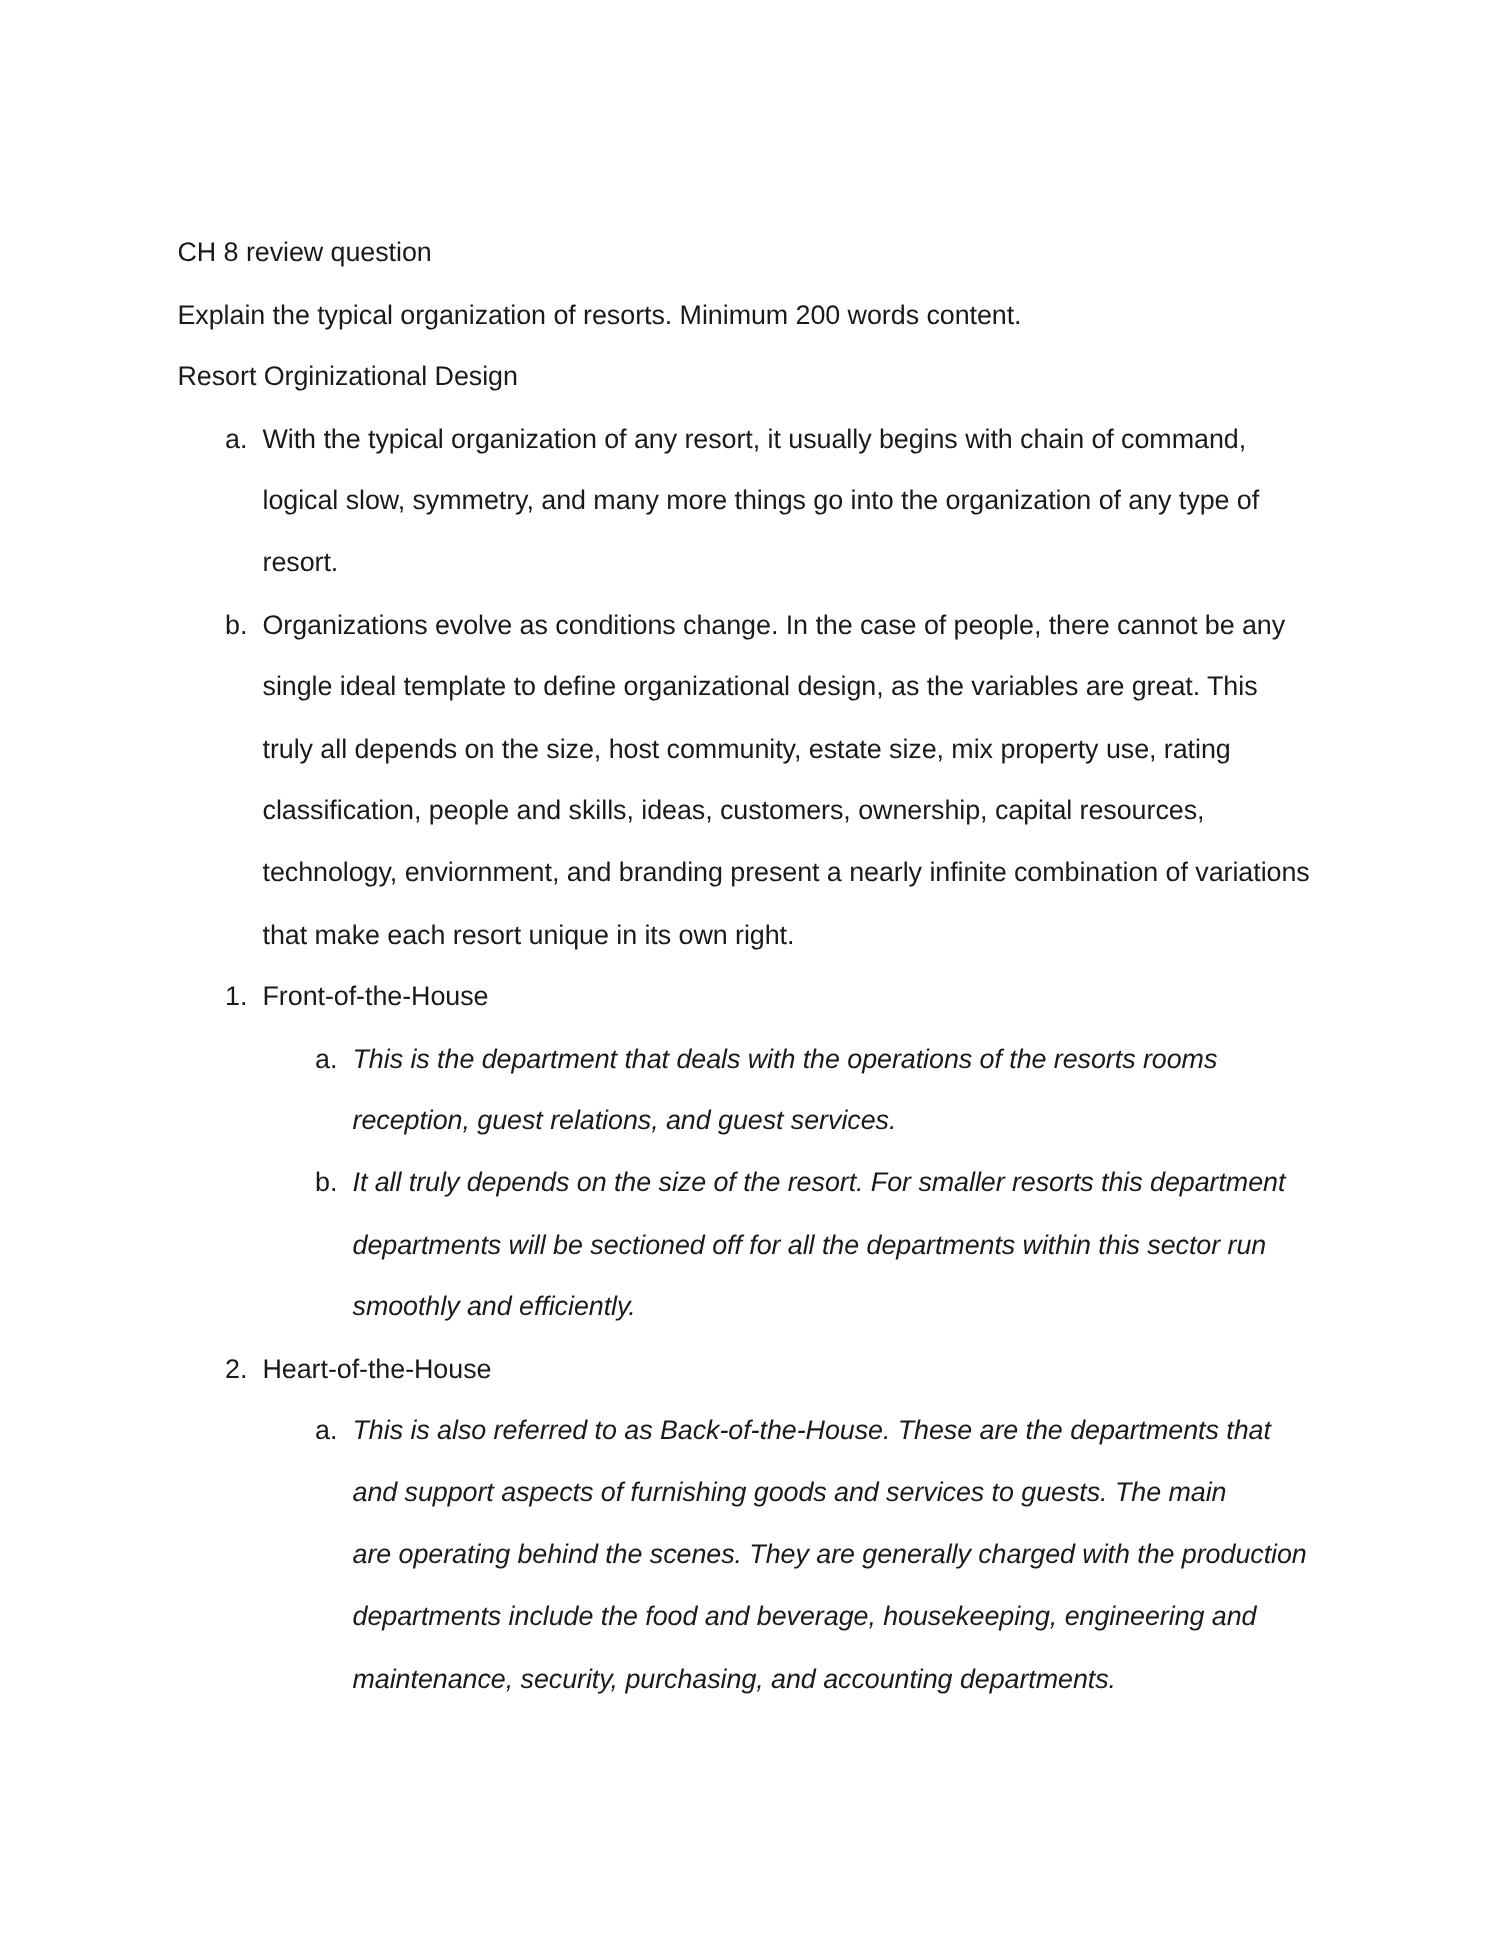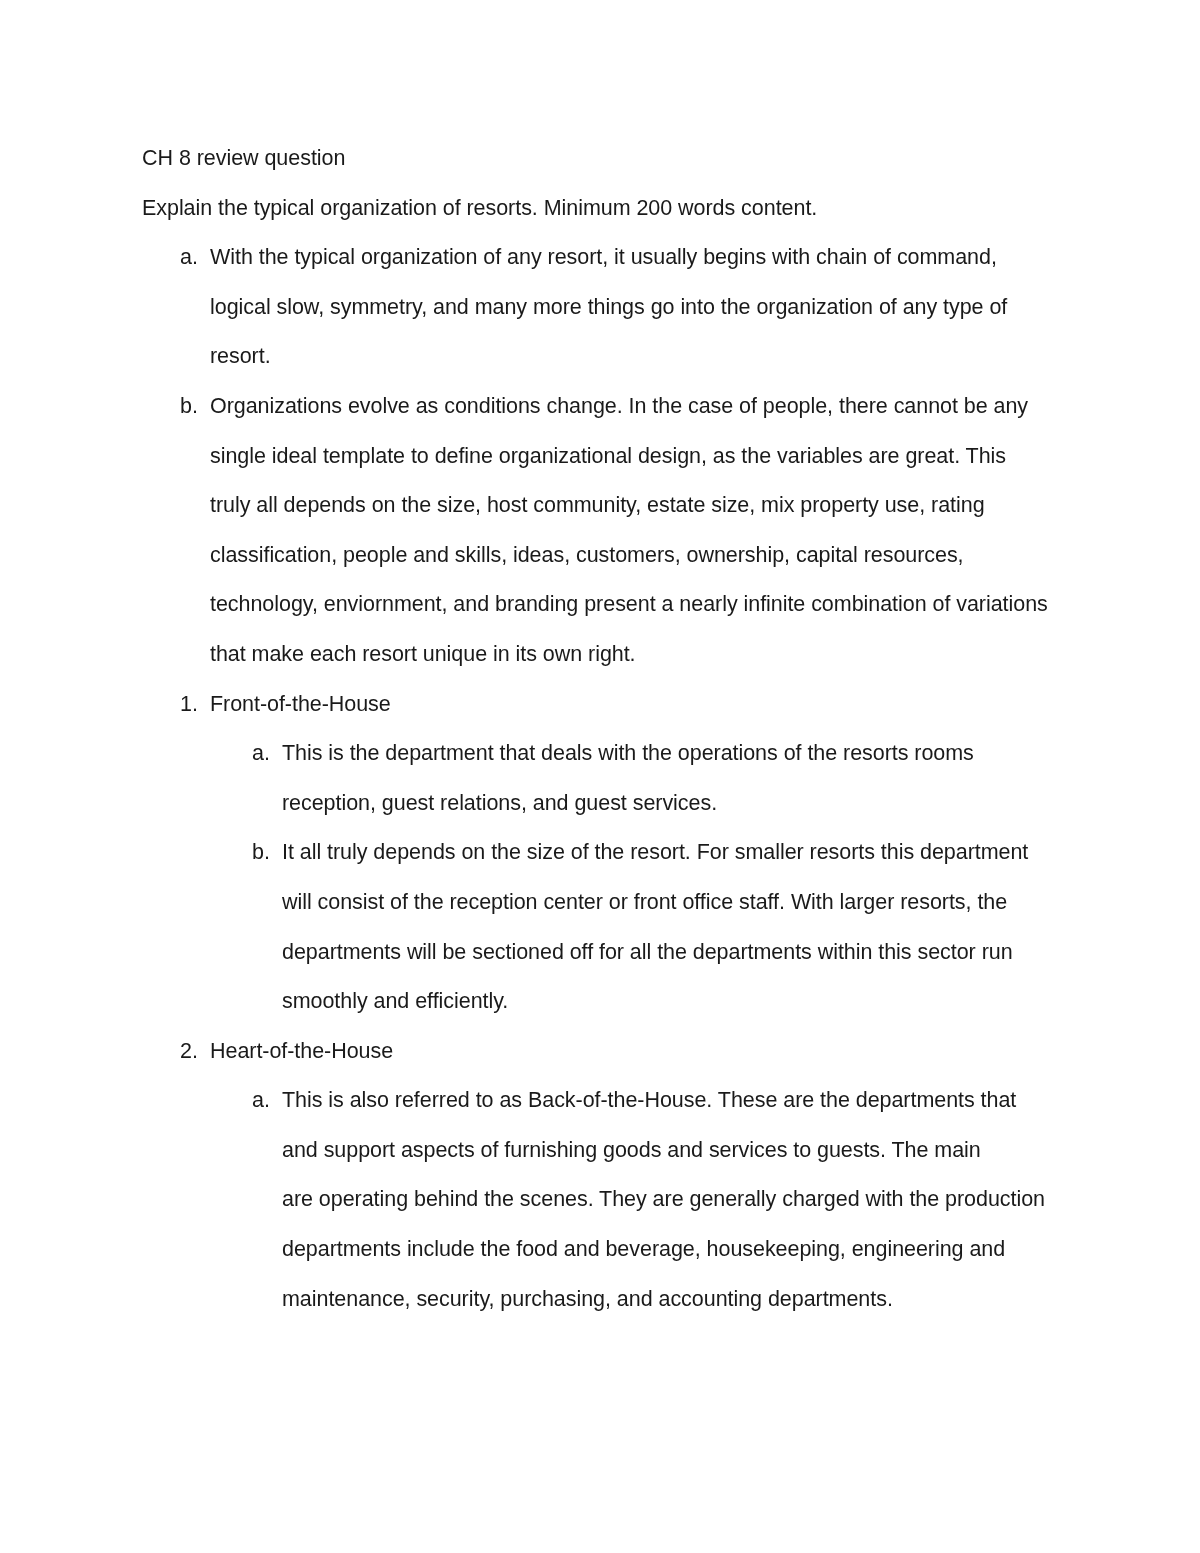--- a/index.html
+++ b/index.html
@@ -10,20 +10,21 @@
   }
 
   .page {
     position: relative;
     width: 1200px;
     height: 1463px;
     background: #ffffff;
     overflow: hidden;
     font-family: "Liberation Sans", "DejaVu Sans", sans-serif;
     color: #1a1a1a;
+    margin-top: 44px;
     -webkit-font-smoothing: none;
   }
 
   .doc-body {
     position: absolute;
     left: 142px;
     top: 134px;
     width: 930px;
   }
 
@@ -67,32 +68,36 @@
     margin-left: 68px;
   }
 
   
   .lvl2 .marker {
     left: 92px;
     width: 36px;
   }
   .lvl2 .line {
     margin-left: 140px;
+    font-style: italic;
   }
 </style>
 </head>
 <body>
 
 <div class="page">
   <div class="doc-body">
       <div class="para">
         <div class="line">CH 8 review question</div>
       </div>
       <div class="para">
         <div class="line">Explain the typical organization of resorts. Minimum 200 words content.</div>
+      </div>
+      <div class="para">
+        <div class="line">Resort Orginizational Design</div>
       </div>
       <div class="li lvl1">
         <span class="marker">a.</span>
         <div class="line">With the typical organization of any resort, it usually begins with chain of command,</div>
         <div class="line">logical slow, symmetry, and many more things go into the organization of any type of</div>
         <div class="line">resort.</div>
       </div>
       <div class="li lvl1">
         <span class="marker">b.</span>
         <div class="line">Organizations evolve as conditions change. In the case of people, there cannot be any</div>
@@ -107,21 +112,20 @@
         <div class="line">Front-of-the-House</div>
       </div>
       <div class="li lvl2">
         <span class="marker">a.</span>
         <div class="line">This is the department that deals with the operations of the resorts rooms</div>
         <div class="line">reception, guest relations, and guest services.</div>
       </div>
       <div class="li lvl2">
         <span class="marker">b.</span>
         <div class="line">It all truly depends on the size of the resort. For smaller resorts this department</div>
-        <div class="line">will consist of the reception center or front office staff. With larger resorts, the</div>
         <div class="line">departments will be sectioned off for all the departments within this sector run</div>
         <div class="line">smoothly and efficiently.</div>
       </div>
       <div class="li lvl1">
         <span class="marker">2.</span>
         <div class="line">Heart-of-the-House</div>
       </div>
       <div class="li lvl2">
         <span class="marker">a.</span>
         <div class="line">This is also referred to as Back-of-the-House. These are the departments that</div>

